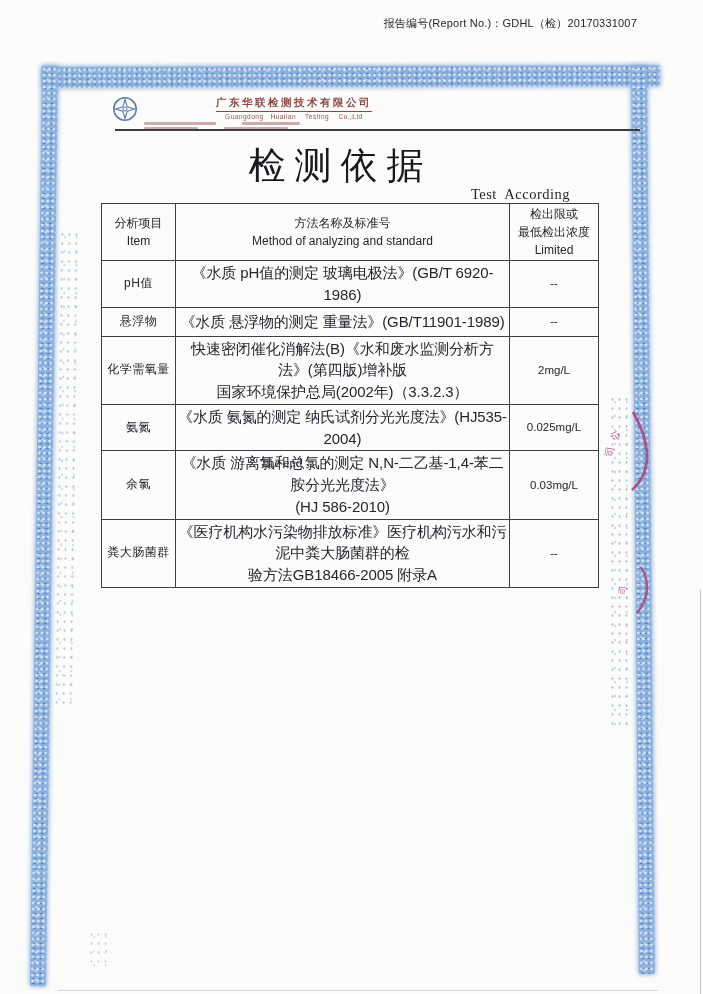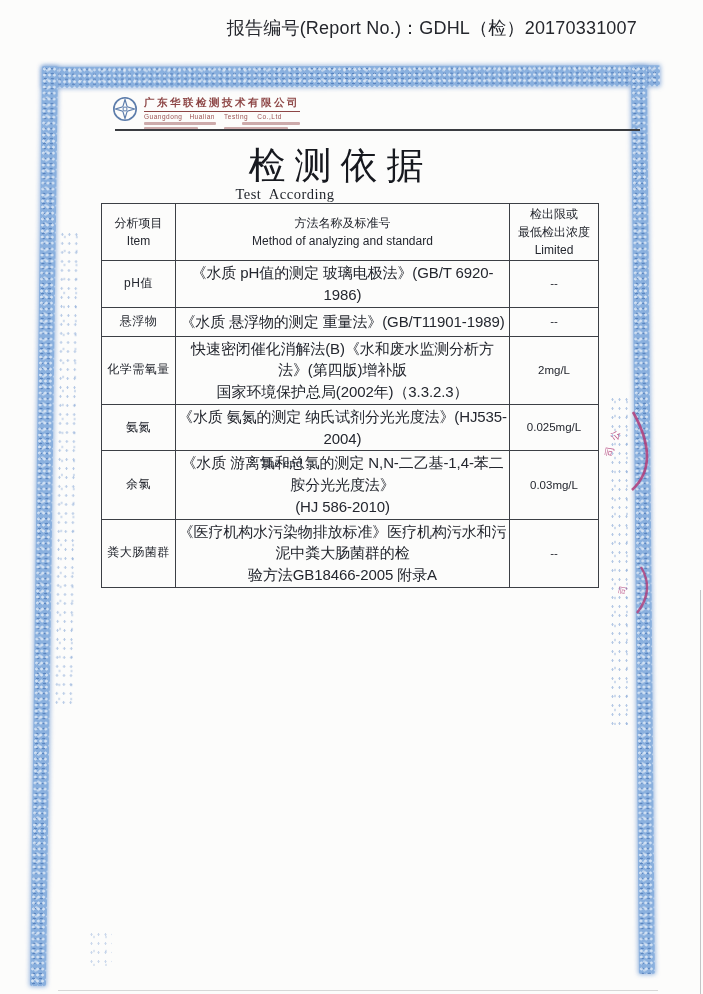--- a/index.html
+++ b/index.html
@@ -34,41 +34,41 @@
     filter:blur(.2px);opacity:.8;
   }
   .speckle-left{left:56px;top:230px;width:22px;height:480px;transform:rotate(.7deg);}
   .speckle-right{left:609px;top:395px;width:22px;height:330px;}
   .speckle-bl{left:88px;top:930px;width:24px;height:36px;opacity:.55;}
   .scan-line-bottom{position:absolute;left:58px;top:990px;width:600px;height:1px;background:#d7d7d7;}
   .scan-line-right{position:absolute;left:700px;top:590px;width:1px;height:404px;background:#c4c4c6;}
   
   .header{position:absolute;left:112px;top:92px;width:530px;}
   .logo{position:absolute;left:0;top:4px;width:26px;height:26px;}
-  .company{position:absolute;left:32px;top:0;width:300px;}
+  .company{position:absolute;left:32px;top:0;width:300px;text-align:center;}
   .company-cn{
     font-size:10.5px;font-weight:bold;letter-spacing:2.5px;color:#8d4646;
     border-bottom:1px solid #8d4646;padding-bottom:1px;white-space:nowrap;display:inline-block;
   }
   .company-en{font-size:6.5px;color:#9a5151;letter-spacing:.5px;margin-top:1px;white-space:pre;filter:blur(.2px);}
   .fineprint-row{display:flex;gap:26px;margin-top:2px;}
   .fp-bar{height:3px;background:#a86a6a;opacity:.55;border-radius:1px;filter:blur(.4px);}
   .report-no{
-    position:absolute;right:66px;top:16px;font-size:18px;color:#24262c;
+    position:absolute;right:66px;top:16px;font-size:11px;color:#24262c;
     white-space:nowrap;letter-spacing:.2px;
   }
   .header-rule{position:absolute;left:115px;top:129px;width:525px;height:2px;background:#3a3c40;}
   
   .title-cn{
     position:absolute;left:0;top:141px;width:681px;text-align:center;
     font-family:"Liberation Serif",serif;font-size:37px;letter-spacing:9px;
     color:#17191f;font-weight:500;
   }
   .title-en{
-    position:absolute;left:0;top:186px;width:570px;text-align:center;
+    position:absolute;left:0;top:186px;width:570px;text-align:right;
     font-family:"Liberation Serif",serif;font-size:14.5px;color:#1d2128;
     white-space:pre;letter-spacing:.5px;
   }
   
   table.report{
     position:absolute;left:101px;top:203px;width:497px;
     border-collapse:collapse;table-layout:fixed;
   }
   table.report col.c-item{width:74px;}
   table.report col.c-method{width:334px;}

